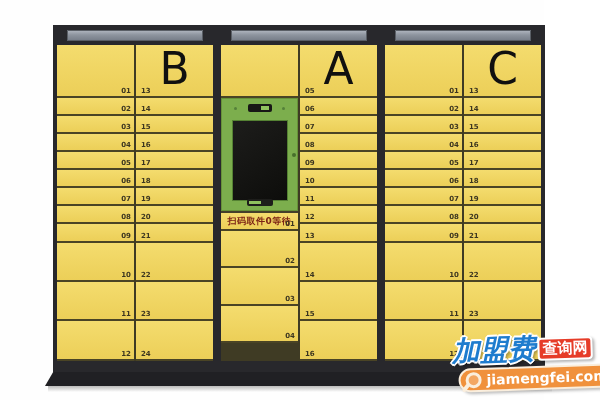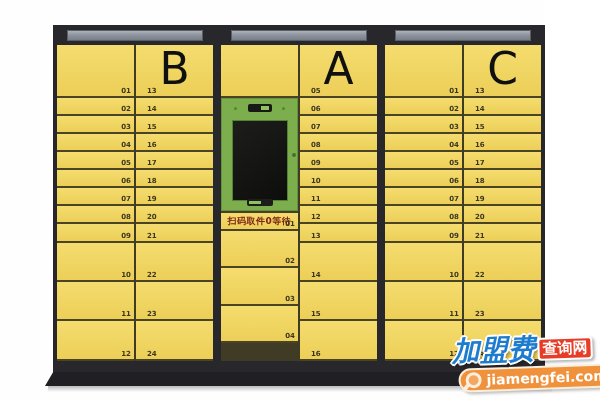--- a/index.html
+++ b/index.html
@@ -16,21 +16,21 @@
   .sign{height:11px;margin:5px 10px 4px 10px;border-radius:1px;
         background:linear-gradient(180deg,#b4bac3 0%,#8d949e 45%,#747b86 100%);
         box-shadow:inset 0 0 0 1px #5a5f66;}
   .doors{height:316px;display:flex;gap:2px;background:#3f3b24;}
   .col{width:77px;display:flex;flex-direction:column;}
   .door-row{position:relative;box-sizing:border-box;border-bottom:2px solid #4a4425;
             background:linear-gradient(180deg,#f4dc6e 0%,#eccf58 100%);}
   .num{position:absolute;bottom:1px;font-size:7px;line-height:7px;font-weight:600;
        color:#3c3620;letter-spacing:0px;}
   .num-l{right:3px;}
-  .num-r{left:11px;}
+  .num-r{left:5px;}
   .cab-letter{position:absolute;left:0;right:0;top:4px;bottom:8px;display:flex;
               align-items:center;justify-content:center;font-size:44px;line-height:44px;
               color:#101010;}
   
   .h-top{height:53px;}
   .console{position:relative;height:115px;box-sizing:border-box;background:#7cae4d;
            border-bottom:2px solid #44402a;box-shadow:inset 0 0 0 1px #679238;}
   .cam-slot{position:absolute;top:6px;left:50%;transform:translateX(-50%);
             width:24px;height:8px;background:#181816;border-radius:2px;}
   .cam-chip{position:absolute;right:3px;top:2px;width:8px;height:4px;background:#8fc25e;display:block;}

